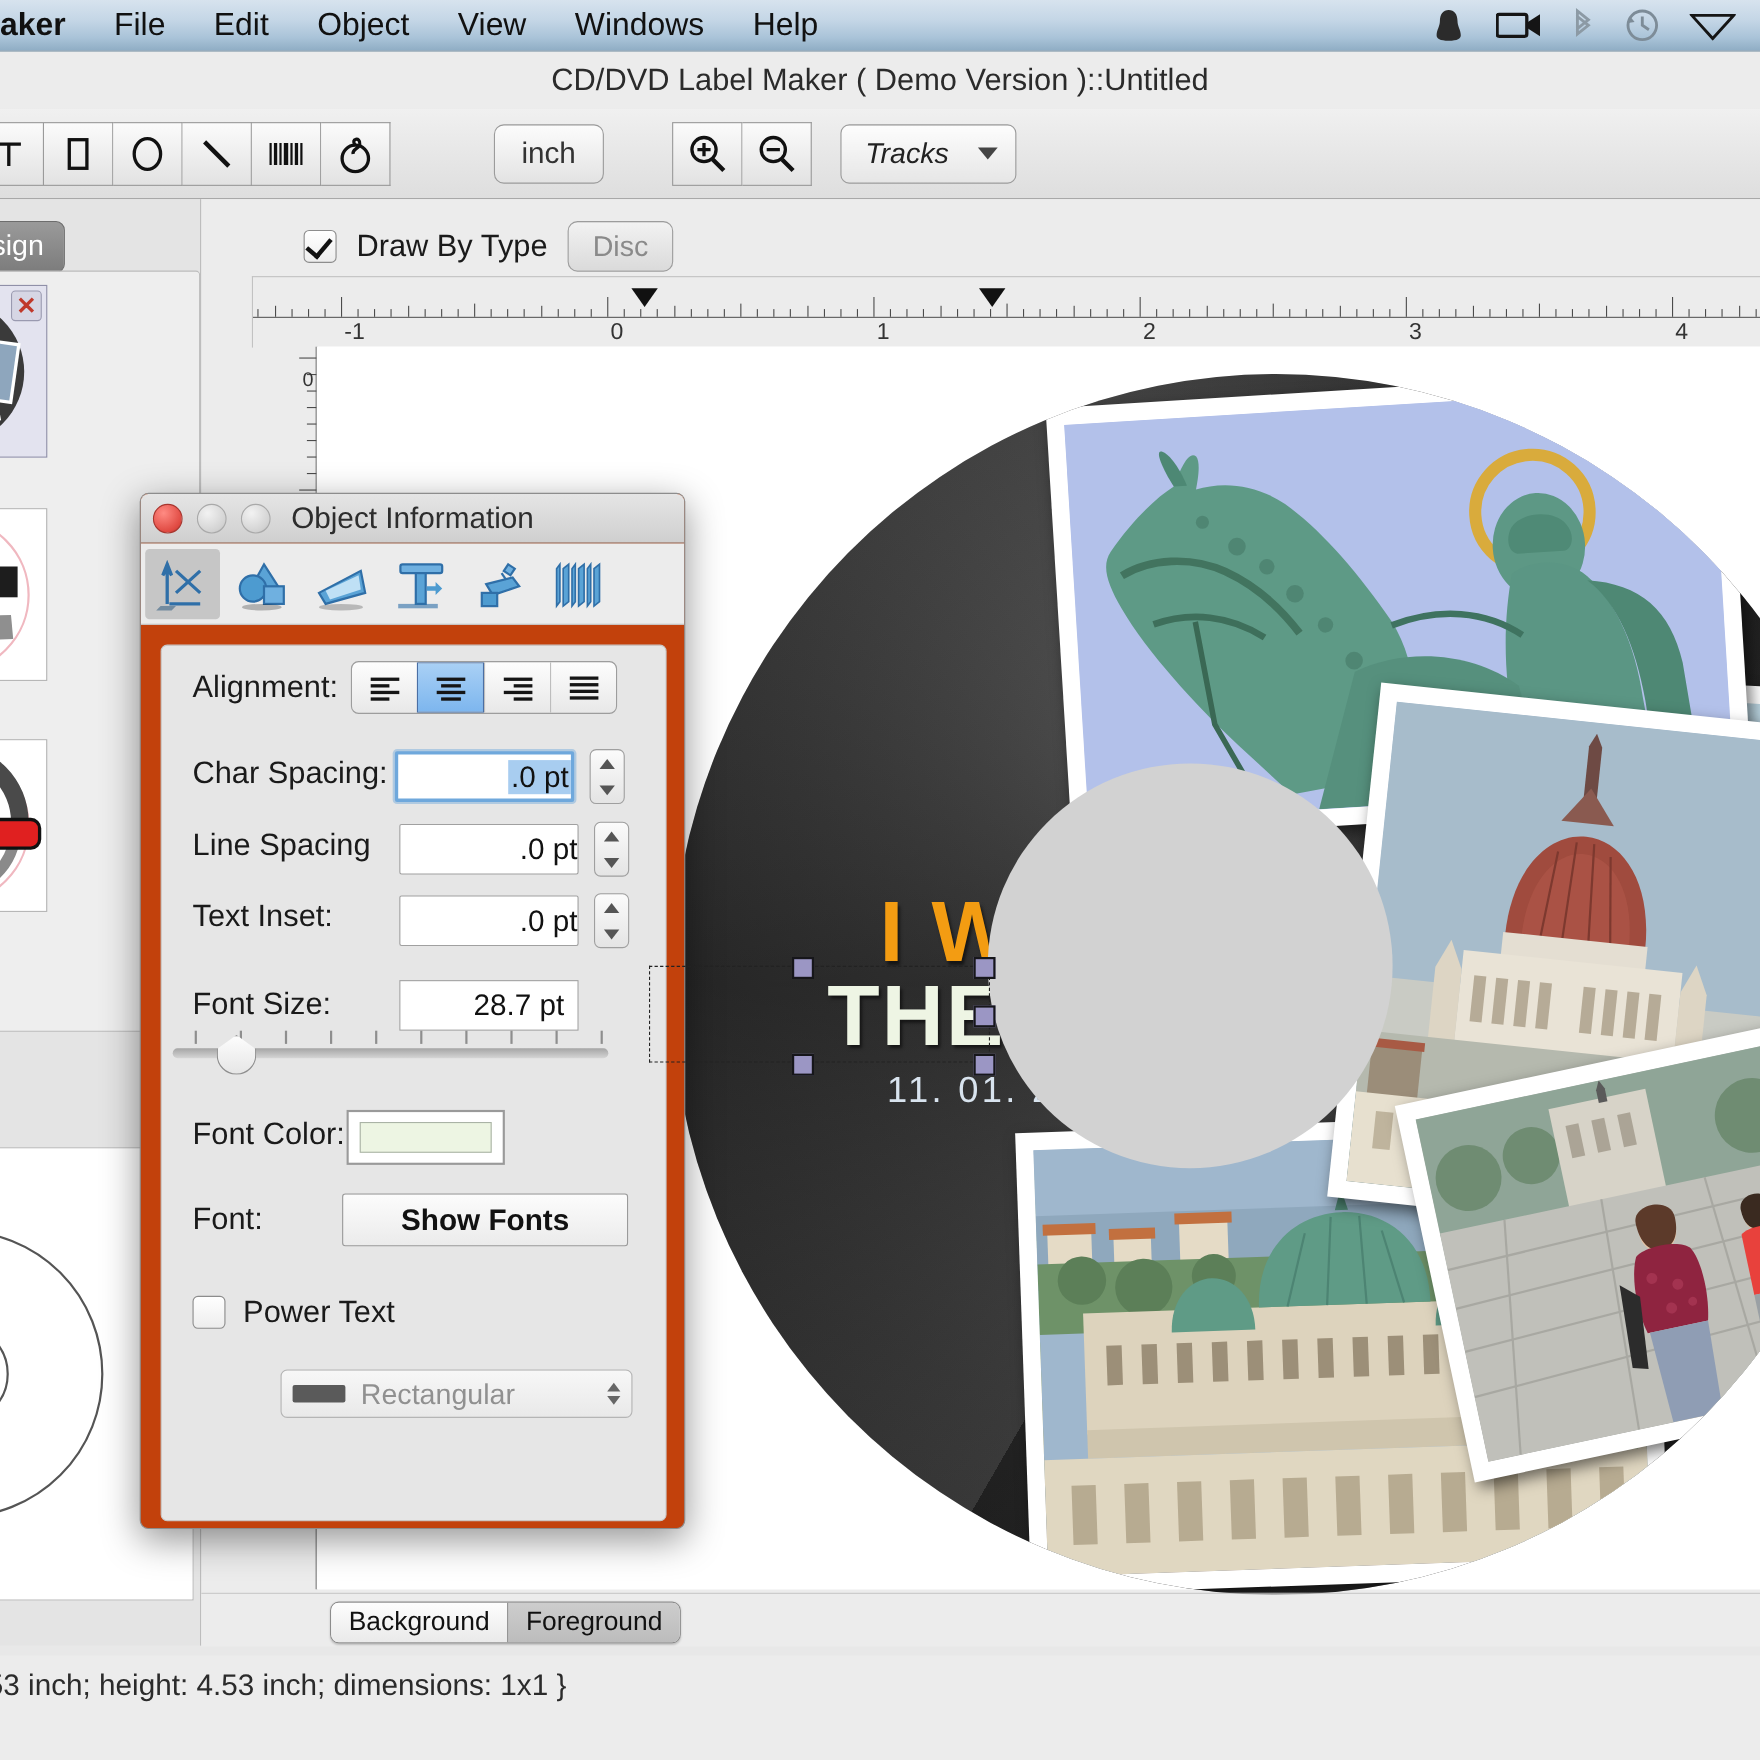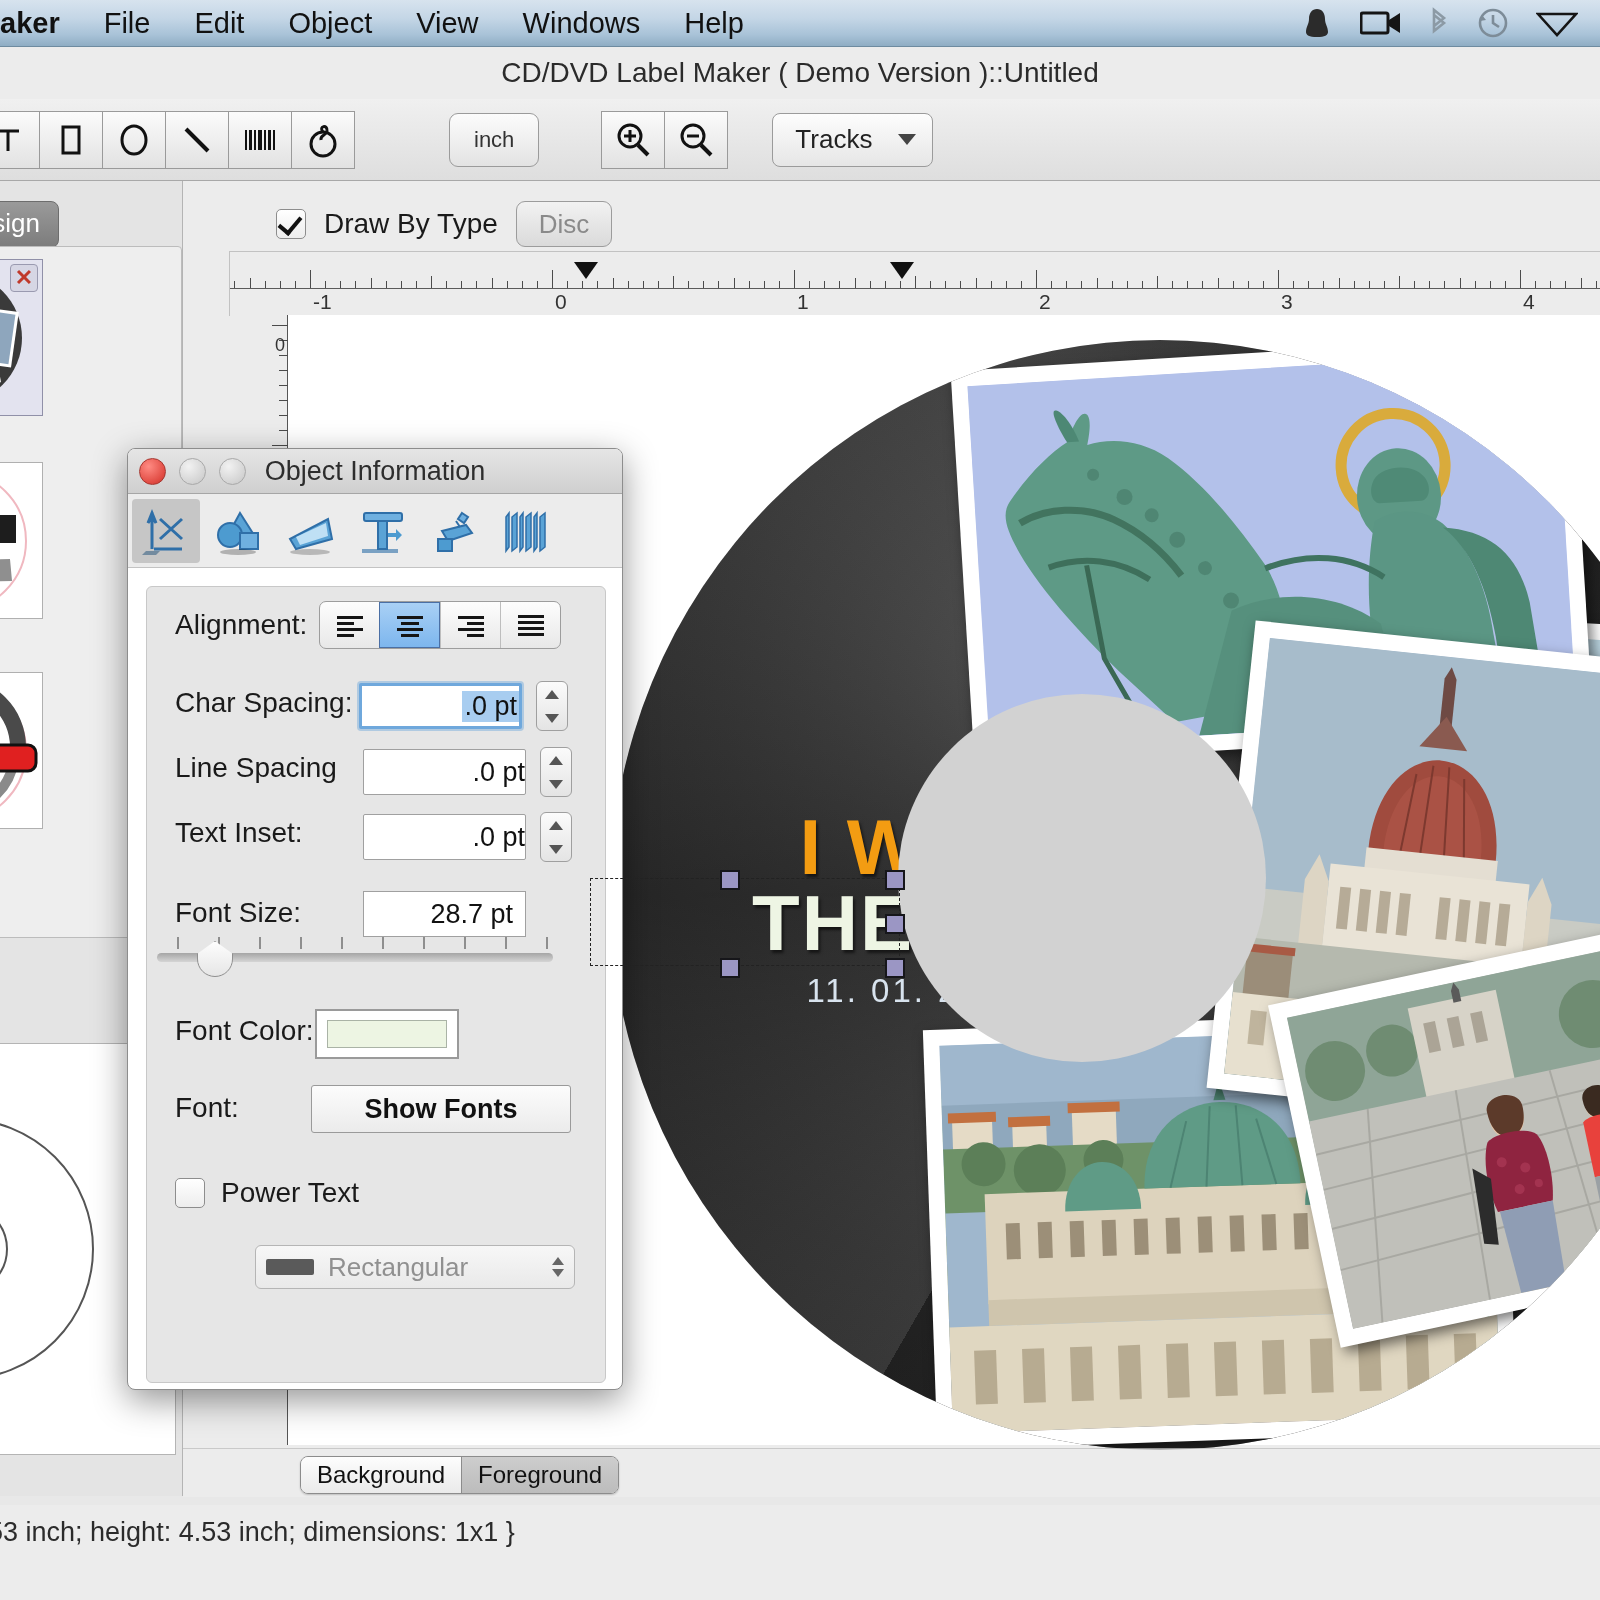--- a/index.html
+++ b/index.html
@@ -50,21 +50,21 @@
     background:linear-gradient(to bottom,#fbfbfb,#e2e2e2);
     border:1px solid #9a9a9a;border-left-width:0;
     display:flex;align-items:center;justify-content:center;
   }
   .toolbtn:first-child{border-left-width:1px;}
   .pillbtn{
     height:52px;border-radius:9px;
     background:linear-gradient(to bottom,#fcfcfc,#e3e3e3);
     border:1px solid #9b9b9b;
     display:flex;align-items:center;justify-content:center;
-    font-size:22px;color:#333;padding:0 24px;
+    font-size:27px;color:#333;padding:0 24px;
   }
   .popup{
     height:52px;border-radius:8px;
     background:linear-gradient(to bottom,#fdfdfd,#e6e6e6);
     border:1px solid #9b9b9b;
     display:flex;align-items:center;
     font-size:26px;color:#222;padding:0 16px 0 22px;gap:26px;
   }
   .popup .caret{width:0;height:0;border-left:9px solid transparent;border-right:9px solid transparent;border-top:11px solid #444;}
 
@@ -222,21 +222,21 @@
   
   #statusbar{
     left:0;top:1505px;width:1600px;height:95px;background:#ececec;
     display:flex;align-items:flex-start;padding-top:12px;box-sizing:border-box;
   }
   #status-text{font-size:27px;color:#2b2b2b;margin-left:-12px;}
 
   
   #objdlg{
     left:127px;top:448px;width:494px;height:940px;
-    background:#ffffff;border:1px solid #8d8d8d;border-radius:8px;
+    background:#c2410c;border:1px solid #8d8d8d;border-radius:8px;
     box-shadow:0 10px 34px rgba(0,0,0,.42);
     overflow:hidden;
   }
   #dlg-title{
     height:44px;
     background:linear-gradient(to bottom,#e5e5e5,#cfcfcf);
     border-bottom:1px solid #a6a6a6;
     display:flex;align-items:center;position:relative;
   }
   .tl{width:25px;height:25px;border-radius:50%;margin-left:11px;}
@@ -426,21 +426,21 @@
     </span>
     <span class="toolbtn">
       <svg width="40" height="40" viewBox="0 0 40 40">
           <circle cx="17" cy="16" r="11" fill="none" stroke="#111" stroke-width="3"></circle>
           <path d="M25 25 L35 35" stroke="#111" stroke-width="4"></path>
           <path d="M11 16h12" stroke="#111" stroke-width="3"></path>
         </svg>
     </span>
   </span>
 
-  <span class="popup" style="margin-left:44px;">
+  <span class="popup" style="margin-left:26px;font-style:italic;">
     <span>Tracks</span>
     <span class="caret"></span>
   </span>
 </div>
 
 <div id="leftpanel" class="abs"></div>
 <div id="design-tab" class="abs">Design</div>
 
 <div id="thumblist" class="abs">
 

